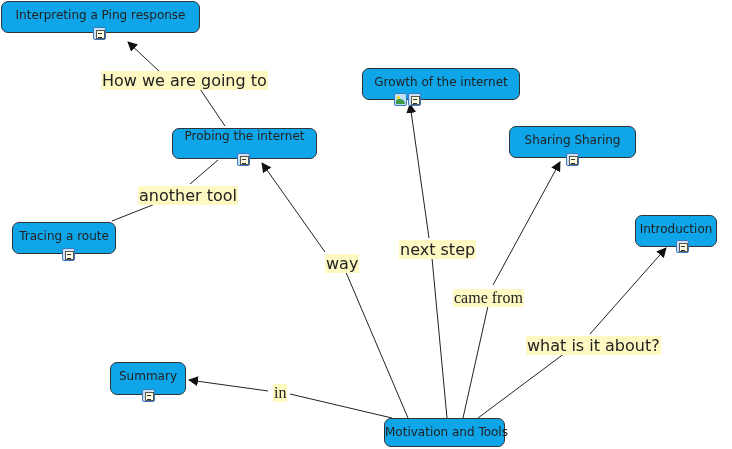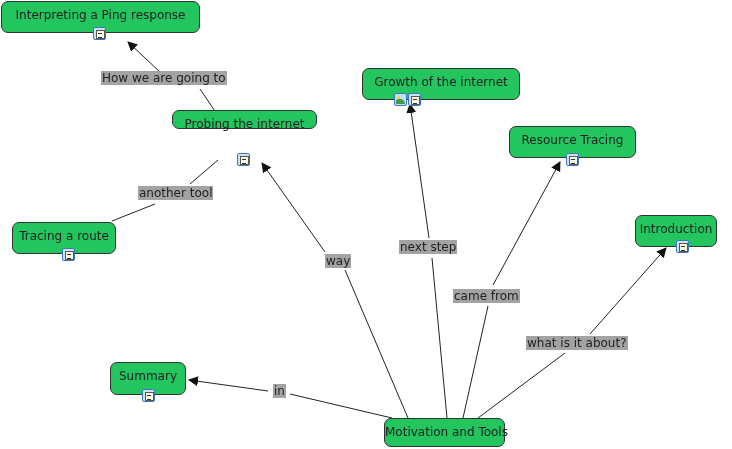--- a/index.html
+++ b/index.html
@@ -1,35 +1,35 @@
 <!DOCTYPE html>
 <html><head>
 <meta charset="utf-8">
 <style>
   html, body { margin:0; padding:0; background:#ffffff; }
   body { width:732px; height:449px; position:relative; overflow:hidden;
          font-family:"DejaVu Sans", sans-serif; font-size:12px; color:#222; }
   svg#links { position:absolute; left:0; top:0; width:732px; height:449px; }
-  .node { position:absolute; box-sizing:border-box; background:#22c55e;
+  .node { position:absolute; box-sizing:border-box; background:#0ea5e9;
           border:1px solid #333; border-radius:7px; text-align:center;
           white-space:nowrap; font-size:12px; color:#222; cursor:pointer; }
   .node .label { display:block; }
   .res { position:absolute; display:flex; gap:1px; }
   .ico { width:13px; height:13px; box-sizing:border-box; border:1px solid #3b78c2;
          border-radius:2px; background:#cfe1f5; position:relative; cursor:pointer; }
   .ico.doc::before { content:""; position:absolute; left:2px; top:2px; width:7px; height:7px;
          background:#fffbe0; border:1px solid #555; }
   .ico.doc::after { content:""; position:absolute; left:4px; top:5px; width:4px; height:3px;
          border-top:1px solid #333; border-bottom:1px solid #333; }
   .ico.img { background:#bfe0f7; }
   .ico.img::before { content:""; position:absolute; left:1px; bottom:1px; width:9px; height:5px;
          background:#3f9a4a; border-radius:3px 6px 0 0; }
   .ico.img::after { content:""; position:absolute; left:2px; top:2px; width:3px; height:3px;
          background:#ffd400; border-radius:50%; }
-  .lbl { position:absolute; background:#a3a3a3; padding:0 1px; font-size:12px; color:#222;
+  .lbl { position:absolute; background:#fef9c3; padding:0 1px; font-size:16px; color:#222;
          white-space:nowrap; }
 </style>
 </head>
 <body>
 
 <svg id="links">
   <defs>
     <marker id="arr" viewBox="0 0 10 10" refX="9" refY="5" markerWidth="10" markerHeight="10" orient="auto" markerUnits="userSpaceOnUse">
       <path d="M0,0 L10,5 L0,10 z" fill="#111"></path>
     </marker>
@@ -54,48 +54,48 @@
   <line x1="590" y1="334" x2="666" y2="248" stroke="#222" marker-end="url(#arr)"></line>
 
   <line x1="392" y1="418" x2="290" y2="394" stroke="#222"></line>
   <line x1="268" y1="391" x2="189" y2="380" stroke="#222" marker-end="url(#arr)"></line>
 </svg>
 
 <div class="lbl" style="left:101px; top:71px;">How we are going to</div>
 <div class="lbl" style="left:138px; top:186px;">another tool</div>
 <div class="lbl" style="left:325px; top:254px;">way</div>
 <div class="lbl" style="left:399px; top:240px;">next step</div>
-<div class="lbl" style="left:453px; top:289px;">came from</div>
+<div class="lbl" style="left:453px; top:289px;font-family:Liberation Serif, serif;">came from</div>
 <div class="lbl" style="left:526px; top:336px;text-align:right;">what is it about?</div>
-<div class="lbl" style="left:273px; top:384px;">in</div>
+<div class="lbl" style="left:273px; top:384px;font-family:Liberation Serif, serif;">in</div>
 
 <div class="node" style="left:1px; top:1px; width:199px; height:32px; padding-top:6px;">
   <span class="label">Interpreting a Ping response</span>
 </div>
 <div class="res" style="left:93px; top:27px;">
   <span class="ico doc"></span>
 </div>
 
 <div class="node" style="left:331px; top:68px; width:158px; height:32px; padding-top:6px;margin-left:31px;">
   <span class="label">Growth of the internet</span>
 </div>
 <div class="res" style="left:394px; top:93px;">
   <span class="ico img"></span>
   <span class="ico doc"></span>
 </div>
 
-<div class="node" style="left:172px; top:110px; width:145px; height:19px; padding-top:6px;">
+<div class="node" style="left:172px; top:128px; width:145px; height:31px; padding-top:0;">
   <span class="label">Probing the internet</span>
 </div>
 <div class="res" style="left:237px; top:153px;">
   <span class="ico doc"></span>
 </div>
 
 <div class="node" style="left:509px; top:126px; width:127px; height:32px; padding-top:6px;">
-  <span class="label">Resource Tracing</span>
+  <span class="label">Sharing Sharing</span>
 </div>
 <div class="res" style="left:566px; top:153px;">
   <span class="ico doc"></span>
 </div>
 
 <div class="node" style="left:635px; top:215px; width:82px; height:32px; padding-top:6px;">
   <span class="label">Introduction</span>
 </div>
 <div class="res" style="left:676px; top:240px;">
   <span class="ico doc"></span>

